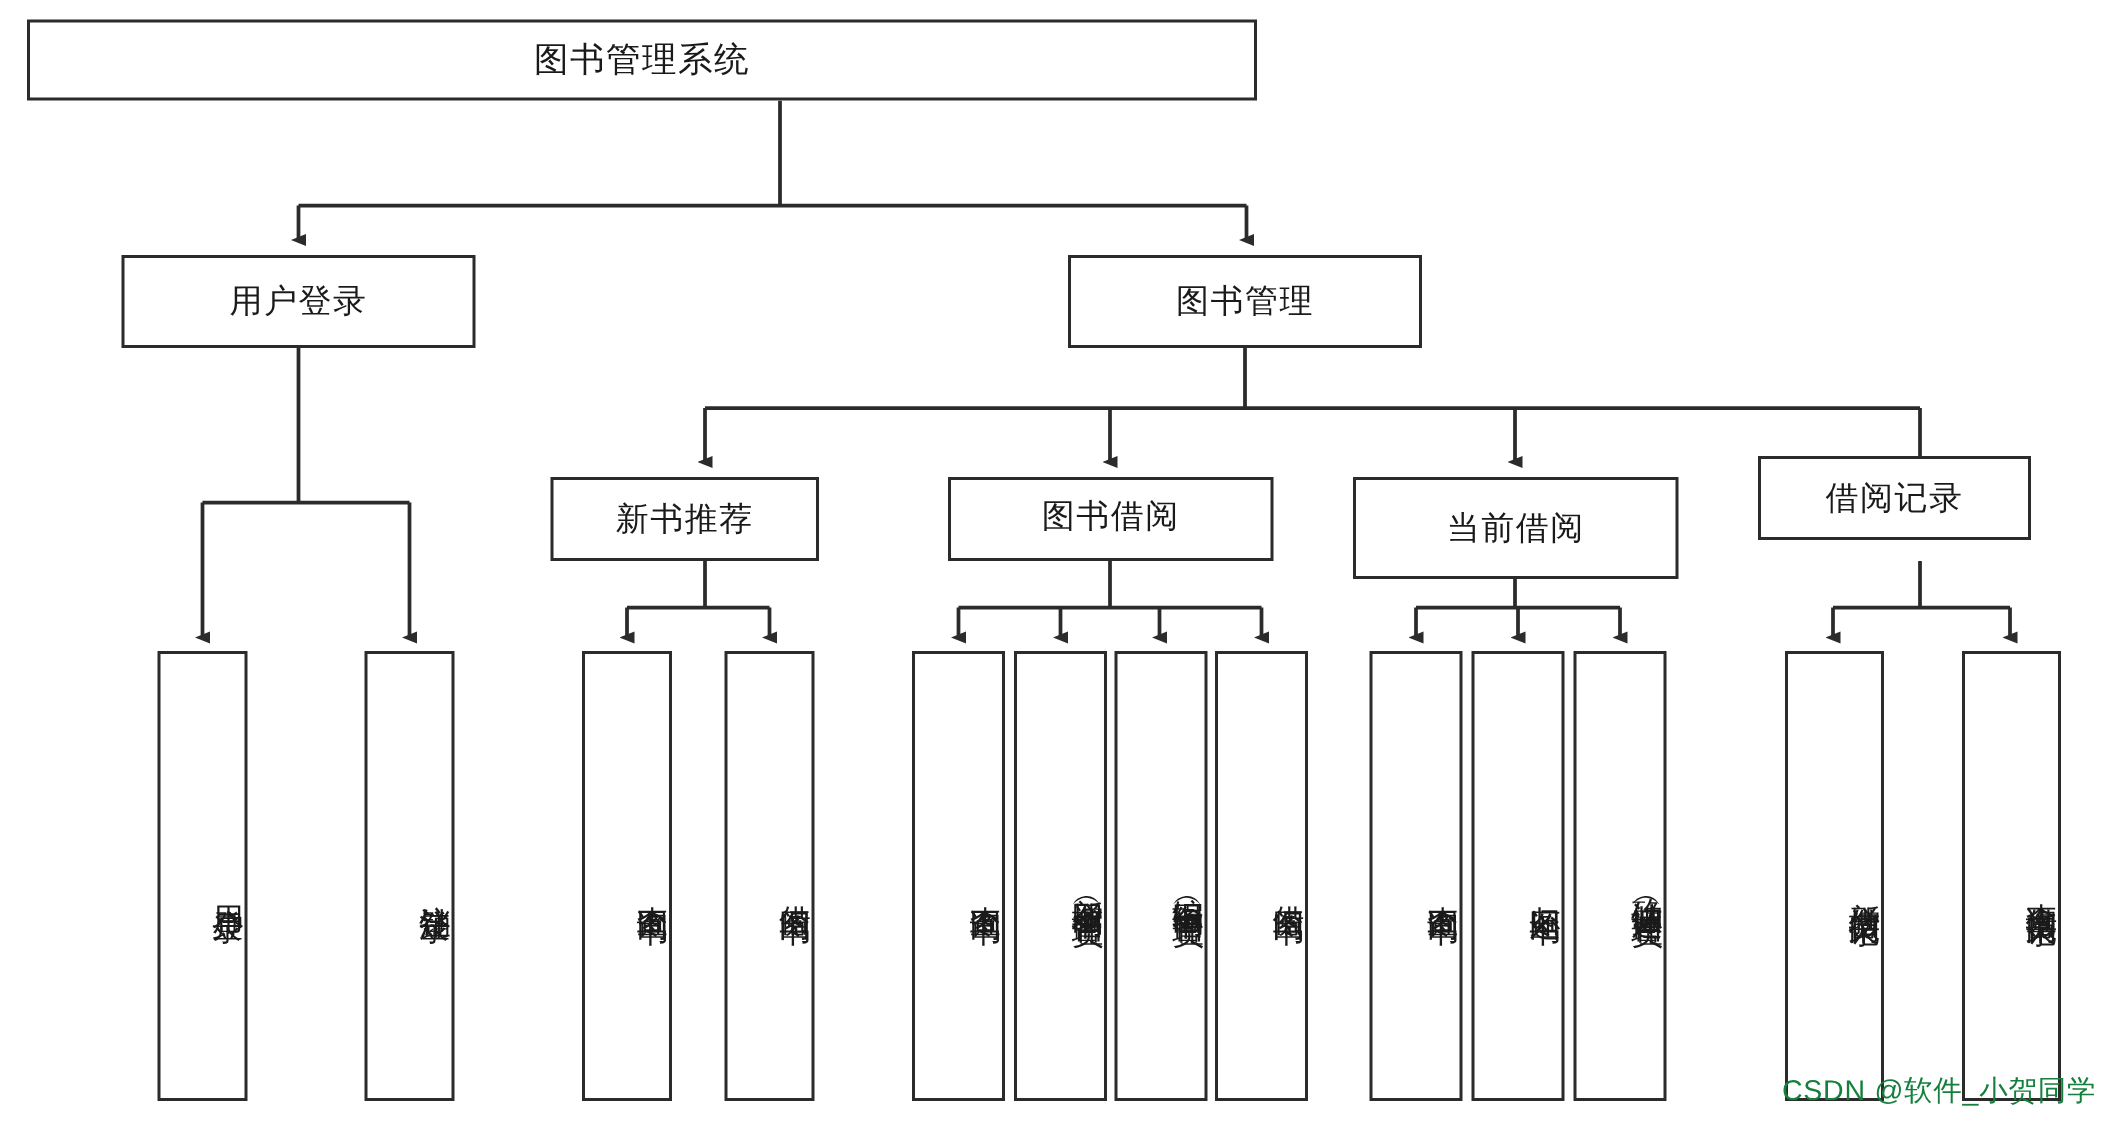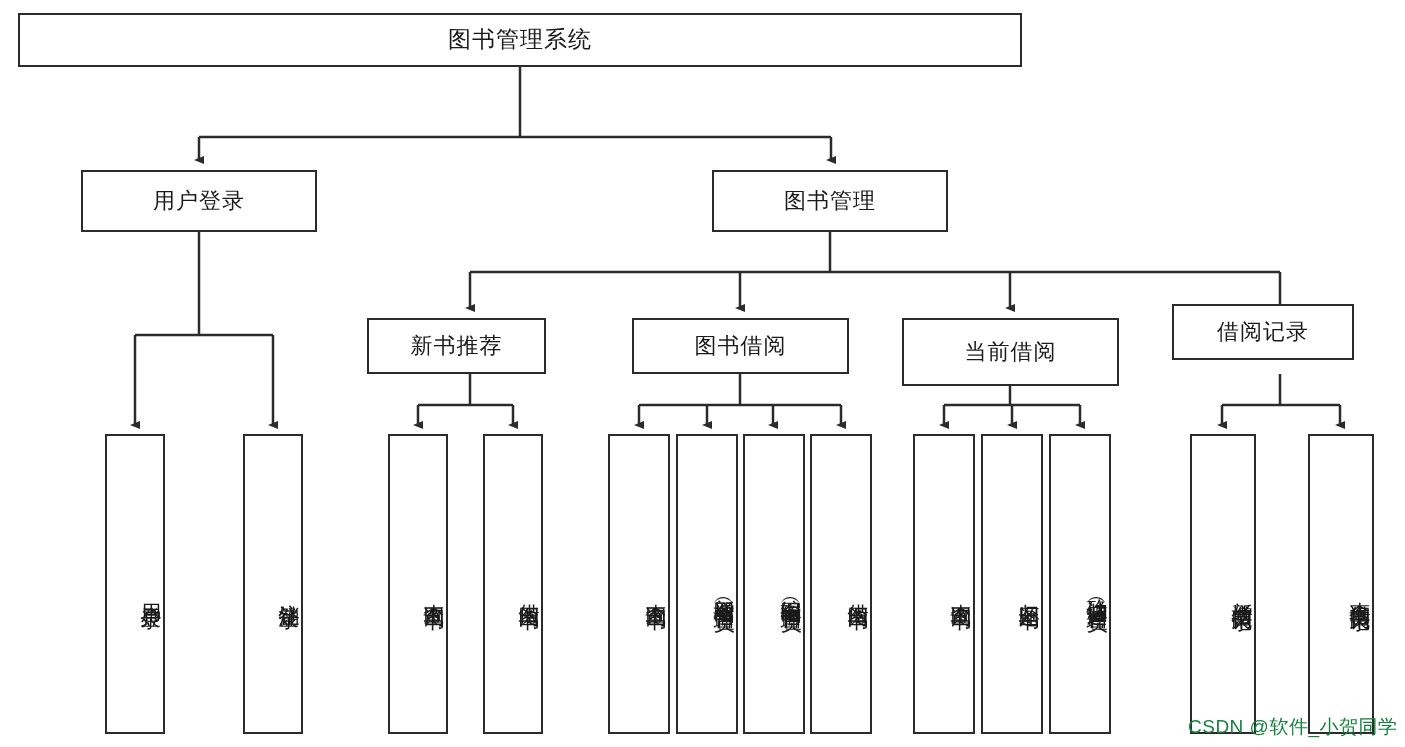--- a/index.html
+++ b/index.html
@@ -113,27 +113,27 @@
       <path d="M1012,405 L1012,425" marker-end="url(#arrow)"></path>
       <path d="M1080,405 L1080,425" marker-end="url(#arrow)"></path>
 
       <path d="M1280,374 L1280,405"></path>
       <path d="M1222,405 L1340,405"></path>
       <path d="M1222,405 L1222,425" marker-end="url(#arrow)"></path>
       <path d="M1340,405 L1340,425" marker-end="url(#arrow)"></path>
     </g>
   </svg>
 
-  <div class="node horiz root" style="left:18px; top:13px; width:1004px; height:54px;">图书管理系统</div>
+  <div class="node horiz root" style="left:18px; top:13px; width:820px; height:54px;">图书管理系统</div>
 
   <div class="node horiz" style="left:81px; top:170px; width:236px; height:62px;">用户登录</div>
   <div class="node horiz" style="left:712px; top:170px; width:236px; height:62px;text-align:right;">图书管理</div>
 
   <div class="node horiz" style="left:367px; top:318px; width:179px; height:56px;">新书推荐</div>
-  <div class="node horiz" style="left:632px; top:318px; width:217px; height:56px;">图书借阅</div>
+  <div class="node horiz" style="left:632px; top:318px; width:217px; height:56px;font-family:Liberation Mono, monospace;">图书借阅</div>
   <div class="node horiz" style="left:902px; top:318px; width:217px; height:68px;">当前借阅</div>
   <div class="node horiz" style="left:1172px; top:304px; width:182px; height:56px;">借阅记录</div>
 
   <div class="node vert" style="left:105px; top:434px; width:60px; height:300px;">用户登录</div>
   <div class="node vert" style="left:243px; top:434px; width:60px; height:300px;">注销登录</div>
 
   <div class="node vert" style="left:388px; top:434px; width:60px; height:300px;">查询图书</div>
   <div class="node vert" style="left:483px; top:434px; width:60px; height:300px;">借阅图书</div>
 
   <div class="node vert" style="left:608px; top:434px; width:62px; height:300px;">查询图书</div>

